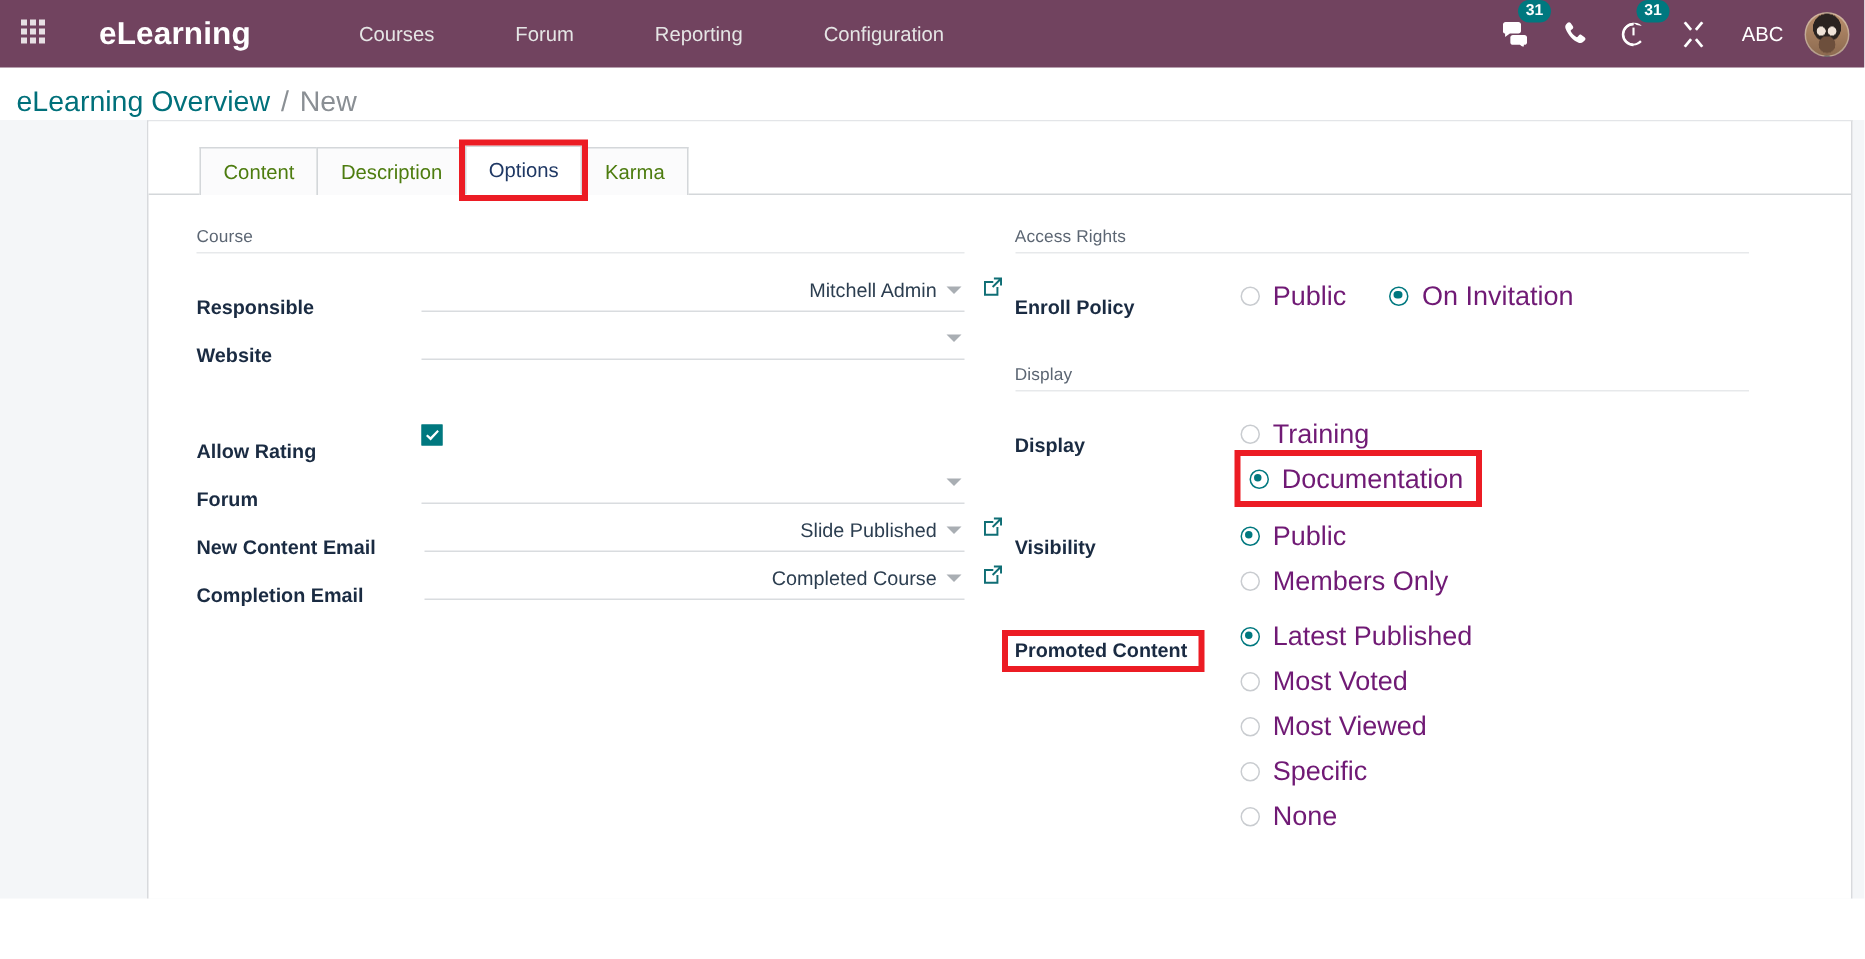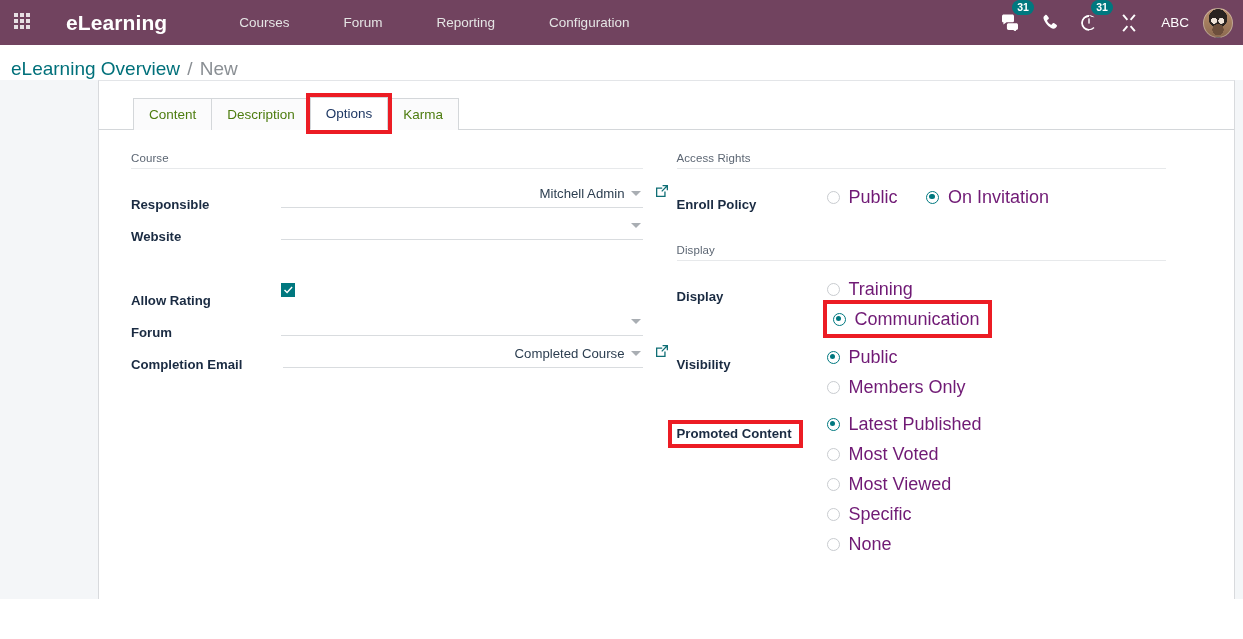--- a/index.html
+++ b/index.html
@@ -450,36 +450,51 @@
         <div class="field-row">
           <div class="flabel">Forum</div>
           <div class="fvalue">
             <div class="input-line">
               <span class="txt"></span>
               <span class="caret-dn"></span>
             </div>
           </div>
         </div>
 
-
-        <div class="field-row">
-          <div class="flabel wide">Completion Email</div>
+        <div class="field-row">
+          <div class="flabel wide">New Content Email</div>
           <div class="fvalue">
             <div class="input-line">
-              <span class="txt">Completed Course</span>
+              <span class="txt">Slide Published</span>
               <span class="caret-dn"></span>
             </div>
             <span class="ext-link">
               <svg width="14" height="14" viewBox="0 0 14 14">
                 <path d="M1 3.4h6.2v1.3H2.3v7.1h7v-4.4h1.3v5.7H1V3.4z" fill="#0f6e75"></path>
                 <path d="M7.6 1h5.4v5.3h-1.3V3.3L7.2 7.8l-.9-.9 4.5-4.6H7.6V1z" fill="#0f6e75"></path>
               </svg>
             </span>
           </div>
         </div>
+
+        <div class="field-row">
+          <div class="flabel wide">Completion Email</div>
+          <div class="fvalue">
+            <div class="input-line">
+              <span class="txt">Completed Course</span>
+              <span class="caret-dn"></span>
+            </div>
+            <span class="ext-link">
+              <svg width="14" height="14" viewBox="0 0 14 14">
+                <path d="M1 3.4h6.2v1.3H2.3v7.1h7v-4.4h1.3v5.7H1V3.4z" fill="#0f6e75"></path>
+                <path d="M7.6 1h5.4v5.3h-1.3V3.3L7.2 7.8l-.9-.9 4.5-4.6H7.6V1z" fill="#0f6e75"></path>
+              </svg>
+            </span>
+          </div>
+        </div>
       </div>
 
       <div class="col right">
 
         <div class="group-title">Access Rights</div>
 
         <div class="field-row">
           <div class="flabel">Enroll Policy</div>
           <div class="fvalue">
             <div class="radio-group">
@@ -502,21 +517,21 @@
         <div class="field-row">
           <div class="flabel">Display</div>
           <div class="fvalue">
             <div class="radio-group">
               <div class="radio-item">
                 <span class="rdot"></span>
                 <span class="rlabel">Training</span>
               </div>
               <div class="radio-item hl-box hl-inline" style="display:inline-flex;">
                 <span class="rdot on"></span>
-                <span class="rlabel">Communication</span>
+                <span class="rlabel">Documentation</span>
               </div>
             </div>
           </div>
         </div>
 
         <div class="field-row" style="margin-top:6px;">
           <div class="flabel">Visibility</div>
           <div class="fvalue">
             <div class="radio-group">
               <div class="radio-item">

